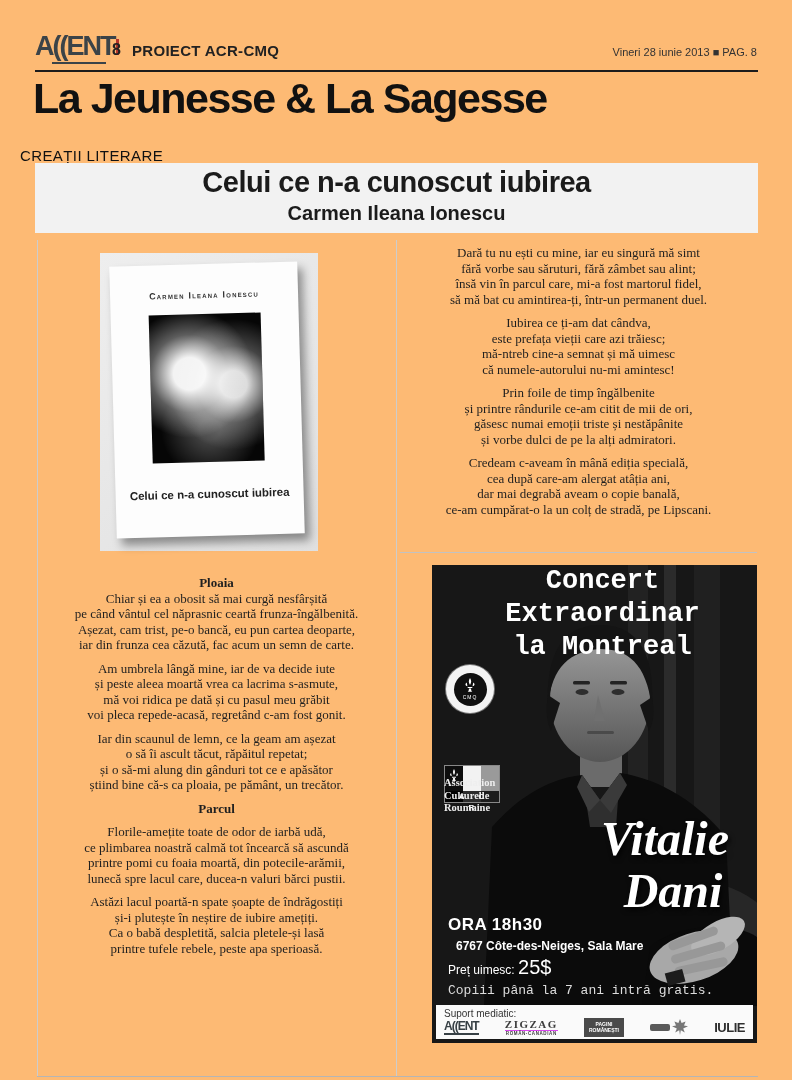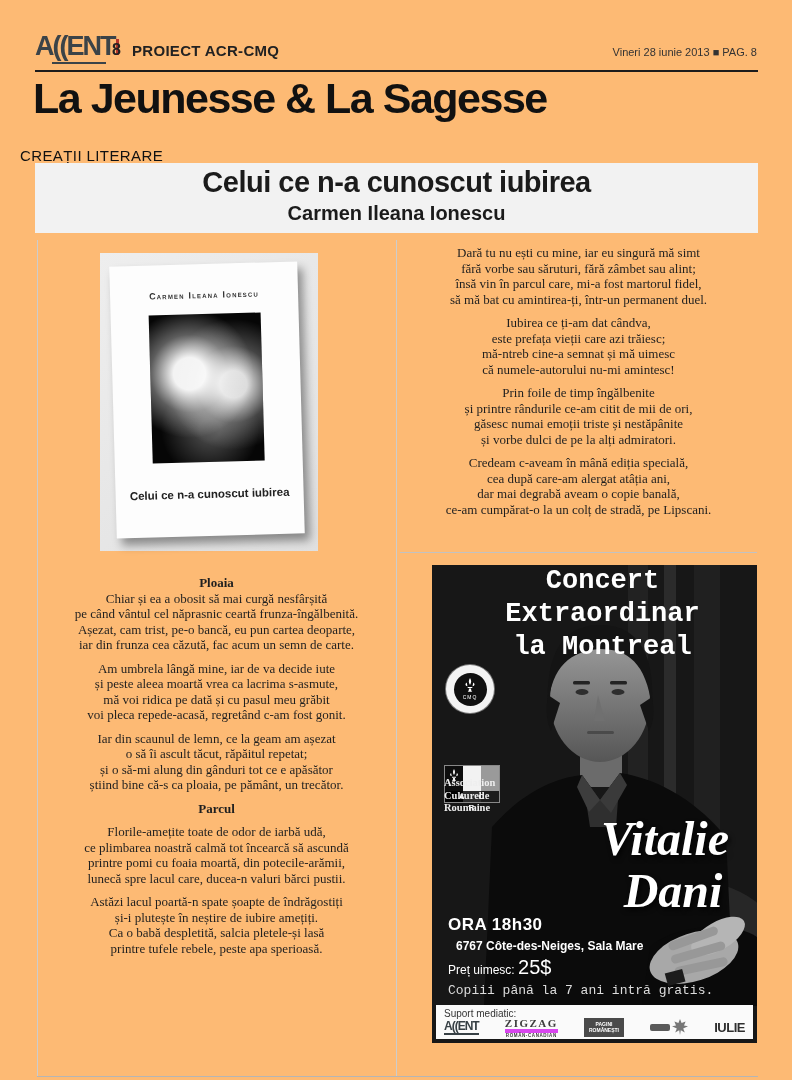--- a/index.html
+++ b/index.html
@@ -88,21 +88,21 @@
   .p-price{font-size:12px;margin-top:3px;}
   .p-price-val{font-size:20px;}
   .p-note{font-size:13px;margin-top:4px;color:#ddd;font-family:Liberation Mono, monospace;}
 
   .media-strip{position:absolute;left:4px;right:4px;bottom:4px;height:34px;background:#fafafa;z-index:4;}
   .media-label{position:absolute;left:8px;top:3px;font-size:10px;color:#333;}
   .media-logos{position:absolute;left:8px;right:8px;top:11px;height:22px;display:flex;
                align-items:center;justify-content:space-between;color:#3c3c3c;}
   .m-accent{font-weight:bold;font-size:12px;letter-spacing:-1px;color:#374045;border-bottom:2px solid #374045;}
   .m-zigzag{text-align:center;}
-  .m-zigzag .z1{font-family:"Liberation Serif",serif;font-weight:bold;font-size:11px;letter-spacing:1.5px;border-bottom:4px solid #d946ef;}
+  .m-zigzag .z1{font-family:"Liberation Serif",serif;font-weight:bold;font-size:11px;letter-spacing:1.5px;border-bottom:1px solid #d946ef;}
   .m-zigzag .z2{font-size:4.5px;font-weight:bold;letter-spacing:.6px;}
   .m-pagini{background:#4a4a4a;color:#fff;text-align:center;font-size:5px;font-weight:bold;
             line-height:6.5px;padding:3px 5px;}
   .m-maple{display:flex;align-items:center;gap:2px;}
   .m-maple .smudge{width:20px;height:7px;background:#5a5a5a;border-radius:2px;}
   .m-maple svg{width:16px;height:16px;color:#777;}
   .m-format{font-weight:bold;font-size:13px;letter-spacing:-.5px;color:#2e2e2e;}
 </style>
 </head>
 <body>

